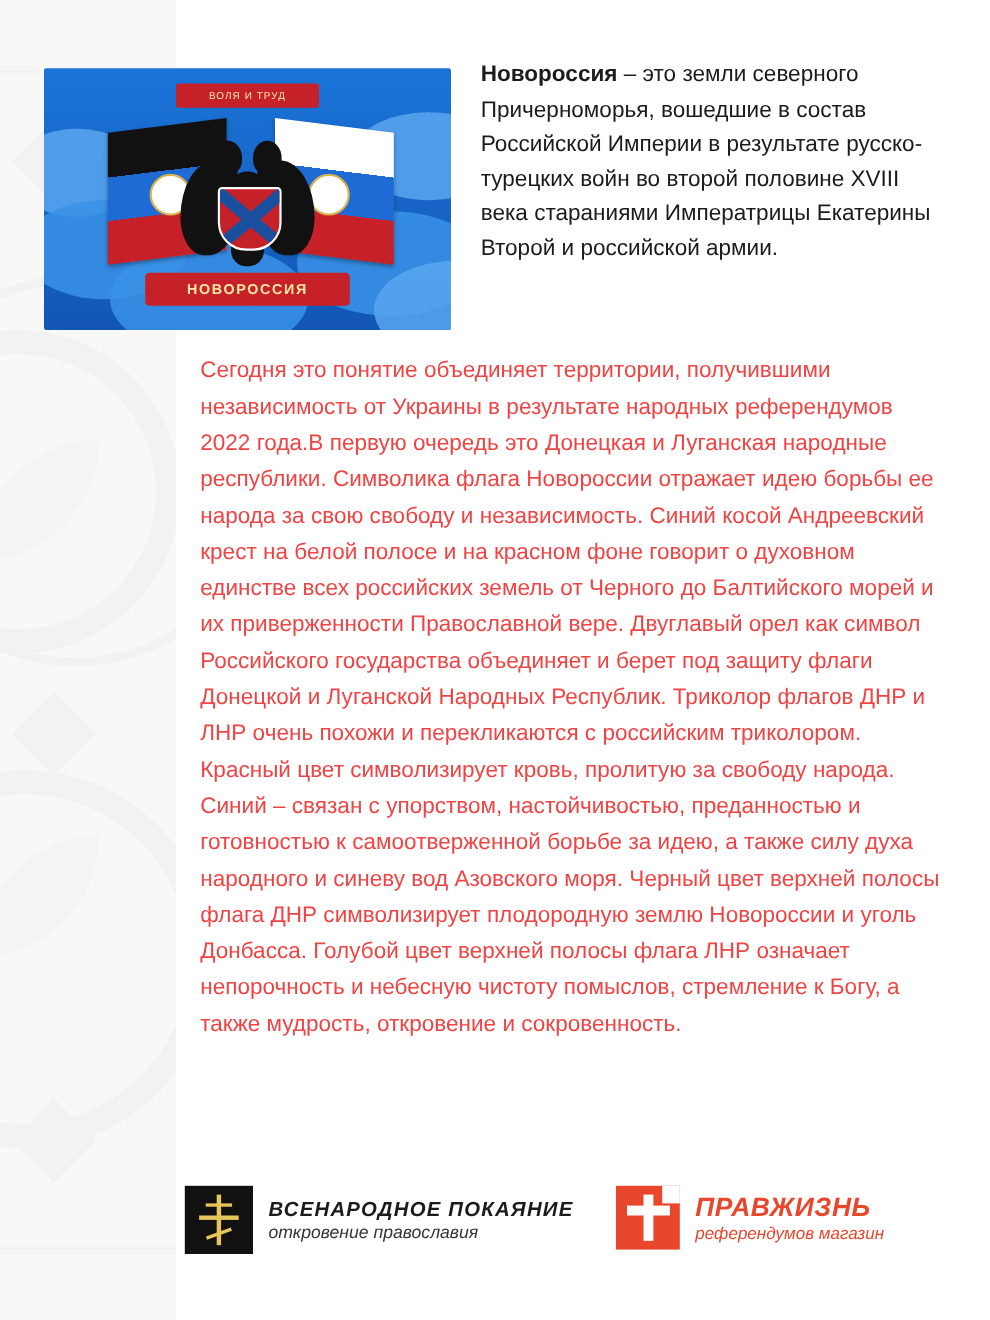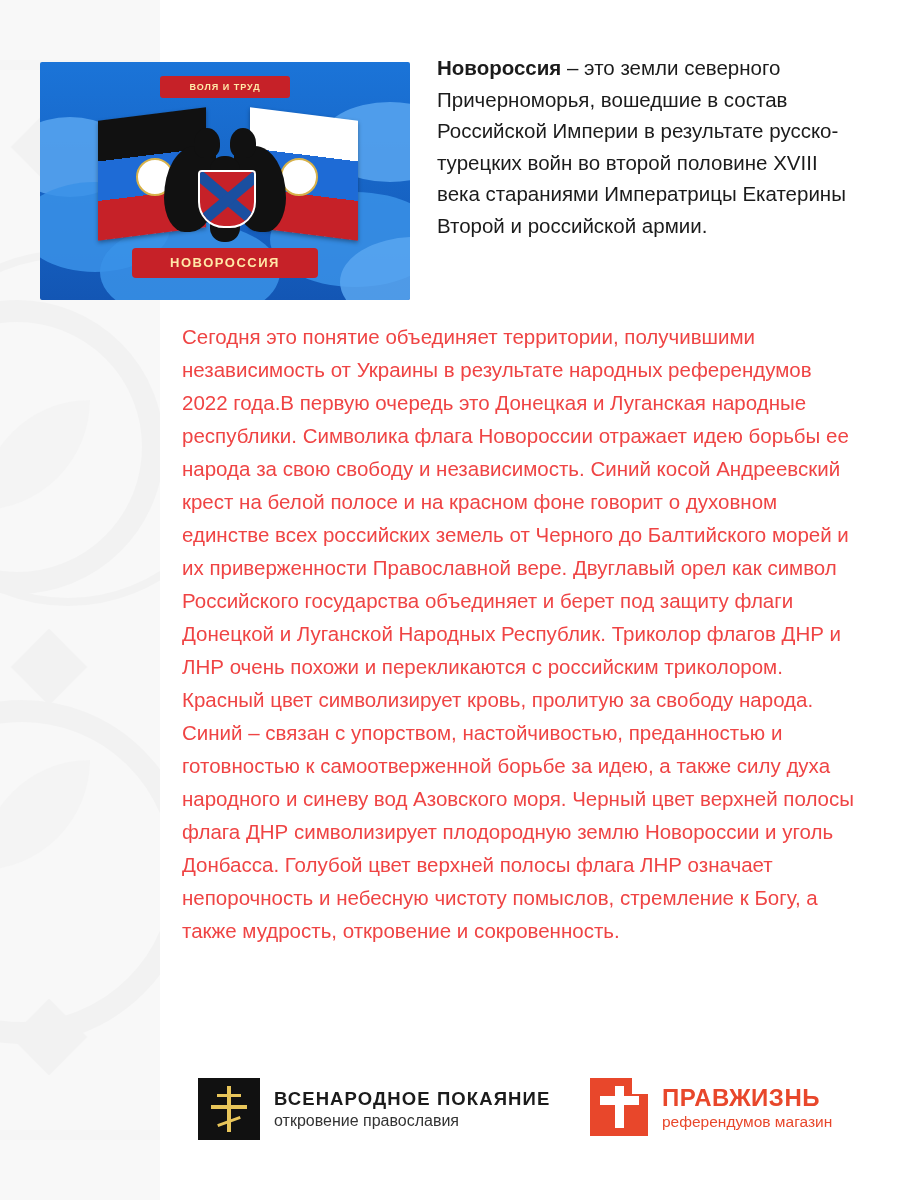--- a/index.html
+++ b/index.html
@@ -101,21 +101,21 @@
   .flag-card .c6 { left: 280px; top: 40px;  width: 140px; height: 80px; background:#59a6f0;}
 
   .flag-card .ribbon-top {
     position: absolute;
     left: 120px; top: 14px;
     width: 130px; height: 22px;
     background: #c62128;
     border-radius: 3px;
     color: #ffe9a8;
     font-size: 9px;
-    font-weight: bold;
+    font-weight: normal;
     letter-spacing: 1px;
     text-align: center;
     line-height: 22px;
   }
   .flag-card .ribbon-bottom {
     position: absolute;
     left: 92px; top: 186px;
     width: 186px; height: 30px;
     background: #c62128;
     border-radius: 4px;
@@ -216,24 +216,25 @@
     width: 676px;
     font-size: 20.5px;
     line-height: 33px;
     color: #ef4444;
     text-align: left;
   }
 
   
   .footer {
     position: absolute;
-    left: 198px;
+    left: 168px;
     top: 1078px;
     width: 676px;
     height: 80px;
+    font-style: italic;
   }
   .logo-left {
     position: absolute;
     left: 0; top: 0;
     display: flex;
     align-items: center;
   }
   .logo-left .cross-box {
     width: 62px; height: 62px;
     background: #111;

